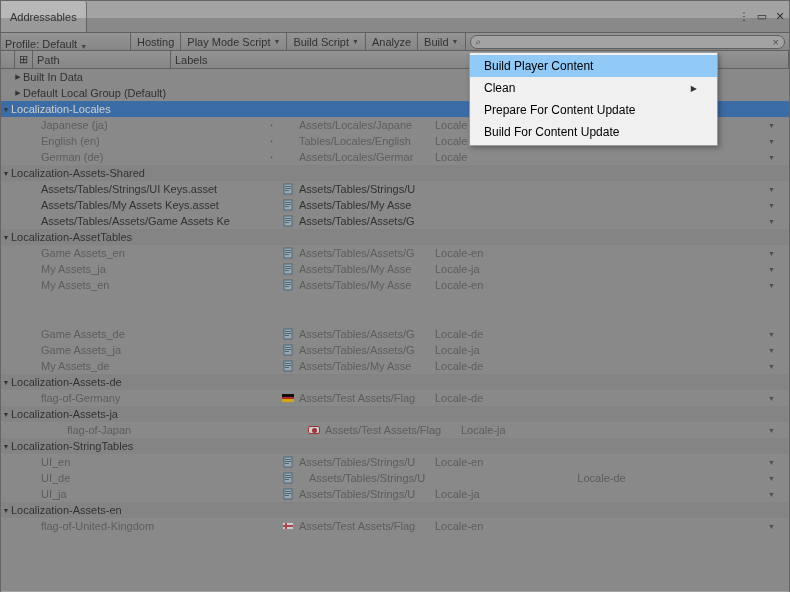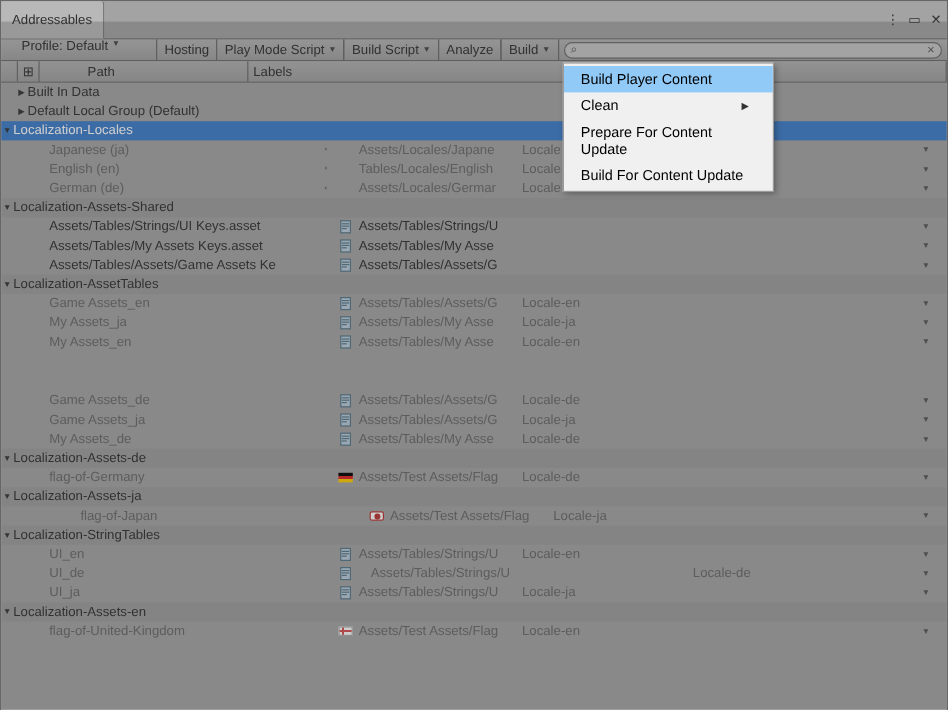--- a/index.html
+++ b/index.html
@@ -4,32 +4,32 @@
 <style>
   * { box-sizing: border-box; margin: 0; padding: 0; font-family: Arial, sans-serif; font-size: 11px; }
   body { background: #888; width: 790px; height: 592px; overflow: hidden; position: relative; user-select: none; color: #2e2e2e; }
   .window { border: 1px solid #666; width: 790px; height: 592px; background: #a3a3a3; position: relative; }
   .tabbar { height: 32px; background: #a3a3a3; border-bottom: 1px solid #6c6c6c; display: flex; align-items: stretch; }
   .tab { background: #b8b8b8; border-right: 1px solid #6c6c6c; border-top-right-radius: 3px; padding: 2px 9px; display: flex; align-items: center; }
   .tabbar .spacer { flex: 1; }
   .winicon { width: 18px; display: flex; align-items: center; justify-content: center; color: #333; }
   .toolbar { height: 18px; background: #a3a3a3; border-bottom: 1px solid #6c6c6c; display: flex; align-items: stretch; }
   .tb-btn { border: 1px solid #6c6c6c; border-top: none; border-bottom: none; margin-left: -1px; padding: 0 6px; display: flex; align-items: center; background: linear-gradient(#b3b3b3,#a0a0a0); white-space: nowrap; cursor: default; }
-  .tb-label { border-right: 1px solid #6c6c6c; padding-left: 17px; display: flex; align-items: flex-start; background: linear-gradient(#b3b3b3,#a0a0a0); }
+  .tb-label { border-right: 1px solid #6c6c6c; padding-left: 4px; display: flex; align-items: flex-end; background: linear-gradient(#b3b3b3,#a0a0a0); }
   .tb-drop::after { content: "▼"; font-size: 7px; margin-left: 3px; color: #444; }
   .search { flex: 1; display: flex; align-items: center; padding: 0 4px; background: linear-gradient(#b3b3b3,#a0a0a0); border-left: 1px solid #6c6c6c; margin-left: -1px; }
   .search-field { flex: 1; background: #c6c6c6; border: 1px solid #6c6c6c; border-radius: 8px; height: 14px; display: flex; align-items: center; padding: 0 5px; }
   .search-icon { font-size: 10px; color: #555; margin-right: 3px; }
   .search-x { color: #555; margin-left: 3px; }
   .col-headers { height: 18px; display: flex; border-bottom: 1px solid #6c6c6c; background: linear-gradient(#b0b0b0,#9f9f9f); }
   .ch { border-right: 1px solid #6c6c6c; padding: 2px 4px; display: flex; align-items: center; }
   .ch1 { width: 264px; }
   .ch1a { width: 14px; padding: 0; }
   .ch1b { width: 18px; padding: 0; justify-content: center; }
-  .ch2 { width: 138px; margin-left: 36px; }
+  .ch2 { width: 138px; }
   .ch3 { flex: 1; text-align: right; }
   .rows { height: calc(100% - 54px); overflow: hidden; background: #a3a3a3; }
   .row { height: 16px; display: flex; align-items: center; }
   .row.group { background: #9d9d9d; }
   .row.selected { background: #3d7cc9; color: #fff; }
   .cell-addr { width: 264px; display: flex; align-items: center; height: 16px; overflow: hidden; white-space: nowrap; }
   .cell-lock { width: 14px; text-align: center; color: #666; font-size: 6px; }
   .cell-ico { width: 18px; display: flex; align-items: center; justify-content: center; }
   .cell-path { width: 138px; overflow: hidden; white-space: nowrap; padding-left: 2px; }
   .cell-label { flex: 1; display: flex; align-items: center; padding-right: 8px; }
@@ -38,21 +38,21 @@
   .foldout { display: inline-block; width: 10px; font-size: 7px; color: #333; text-align: center; }
   .indent1 { width: 12px; display: inline-block; }
   .indent2 { width: 40px; display: inline-block; }
   .ico-j { width: 12px; height: 8px; display: inline-block; border: 1px solid #b33; border-radius: 2px; background: #fff; position: relative; }
   .ico-j::after { content: ""; position: absolute; left: 3px; top: 1px; width: 5px; height: 5px; border-radius: 50%; background: #b33; }
   .ico-d { width: 12px; height: 8px; display: inline-block; background: linear-gradient(180deg,#000 0 33%,#d22 33% 66%,#fc0 66% 100%); }
   .ico-g { width: 12px; height: 8px; display: inline-block; position: relative; background: #fff; border: 1px solid #aaa; }
   .ico-g::before { content: ""; position: absolute; inset: 0; background: linear-gradient(#c22 0 50%, transparent 0), linear-gradient(90deg,#c22 0 50%, transparent 0); background-size: 100% 4px, 4px 100%; background-position: 0 2px, 2px 0; background-repeat: no-repeat; opacity: 0.8; }
   .ico-doc { width: 12px; height: 12px; display: inline-block; }
   .ico-doc svg { width: 12px; height: 12px; }
-  .dropdown { position: absolute; left: 468px; top: 51px; width: 176px; background: #f0f0f0; border: 1px solid #9a9a9a; box-shadow: 2px 2px 5px rgba(0,0,0,0.3); padding: 2px 0; }
+  .dropdown { position: absolute; left: 468px; top: 51px; width: 249px; background: #f0f0f0; border: 1px solid #9a9a9a; box-shadow: 2px 2px 5px rgba(0,0,0,0.3); padding: 2px 0; }
   .dd-item { padding: 4px 20px 4px 14px; font-size: 12px; color: #000; display: flex; align-items: center; }
   .dd-item.hl { background: #91c9f7; }
   .dd-item .sub { margin-left: auto; font-size: 8px; color: #333; }
   .scrim { position: absolute; inset: 17px 0 0 0; background: rgba(60,60,60,0.25); pointer-events: none; }
 </style>
 </head>
 <body>
 <div class="window">
 
 <div class="tabbar">

